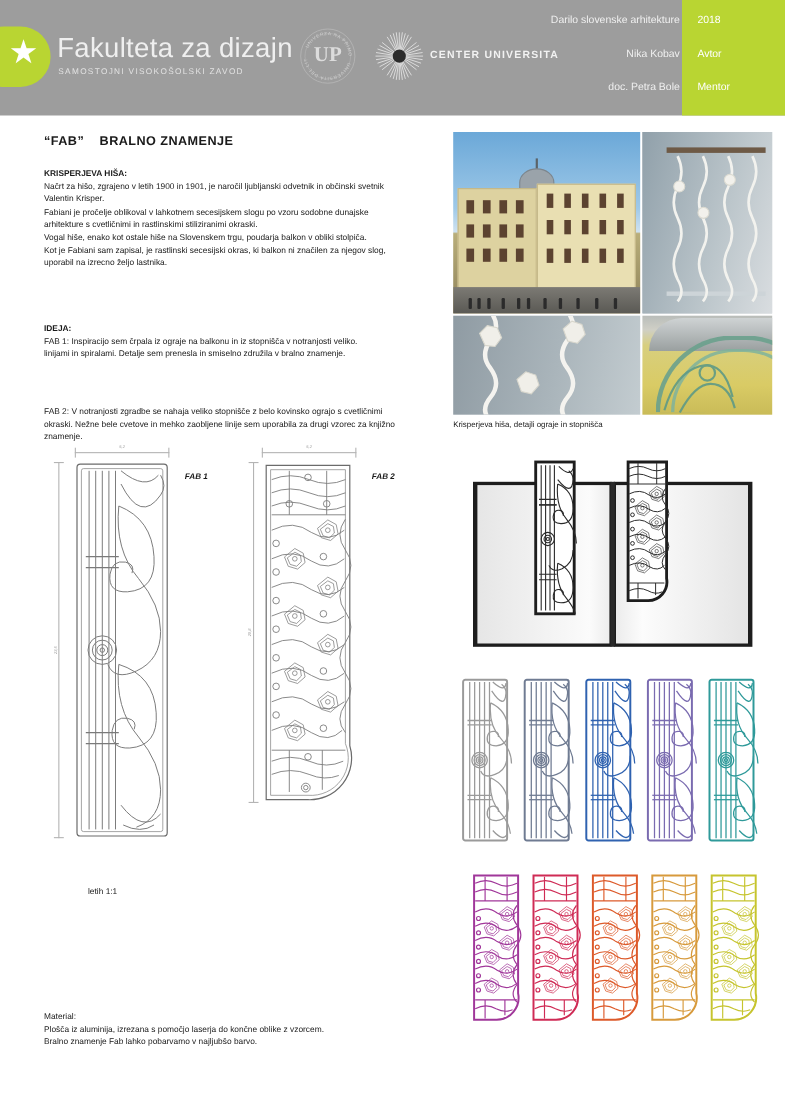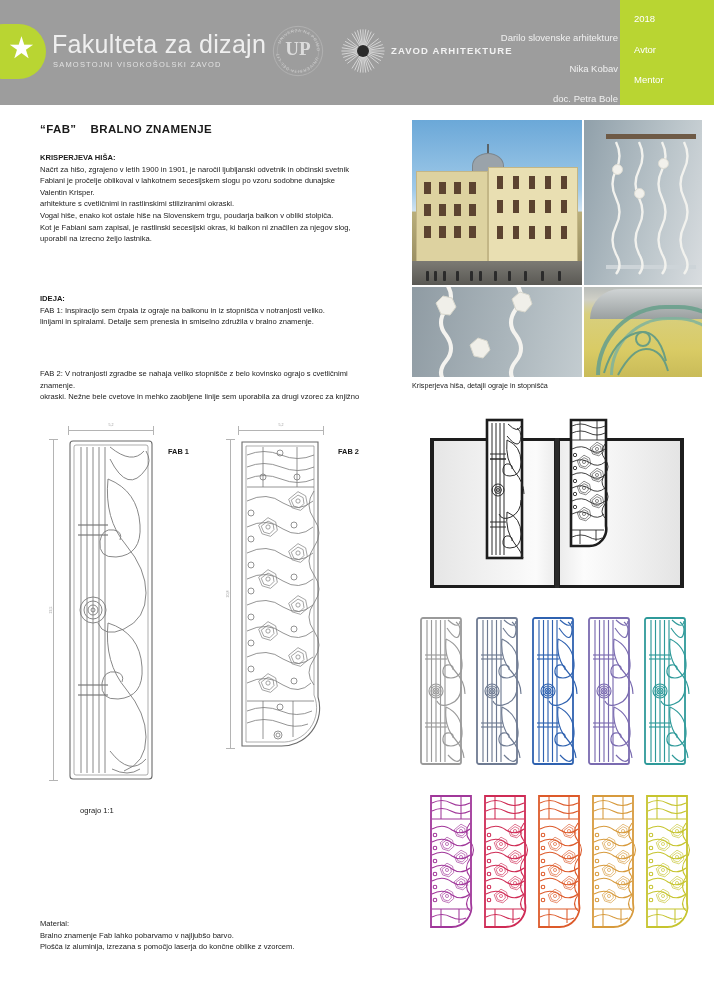--- a/index.html
+++ b/index.html
@@ -43,21 +43,21 @@
   .ca-text {
     position:absolute; left:136px; top:45px; font-size:9.5px; font-weight:bold;
     letter-spacing:1.1px; color:#f2f2f2; white-space:nowrap;
   }
 
   .hdr-meta { position:relative; flex:1 1 auto; }
   .meta-rows {
     position:absolute; right:96px; top:14px; width:220px;
     text-align:right;
   }
-  .meta-row { font-size:9.5px; color:#f0f0f0; line-height:1; margin-bottom:21px;margin-top:19px; }
+  .meta-row { font-size:9.5px; color:#f0f0f0; line-height:1; margin-bottom:21px; }
   .hdr-green {
     position:absolute; right:0; top:0; width:94px; height:105px;
     background:#b9d532;
   }
   .green-rows { position:absolute; left:14px; top:14px; }
   .green-row { font-size:9.5px; color:#ffffff; line-height:1; margin-bottom:21px; }
 
   
   .doc-title {
     position:absolute; left:40px; top:123px;
@@ -134,21 +134,21 @@
     border:4px solid #6ba18d; border-bottom:none; border-radius:76px 76px 0 0;
     opacity:.9;
   }
   .balc-arc2 {
     position:absolute; left:26px; top:30px; width:124px; height:58px;
     border:3px solid #7fb39d; border-bottom:none; border-radius:62px 62px 0 0;
     opacity:.85;
   }
 
   
-  .drawings { position:absolute; left:40px; top:425px; width:360px; height:380px; }
+  .drawings { position:absolute; left:40px; top:406px; width:360px; height:380px;font-style:italic; }
   .dim-h { position:absolute; height:10px; }
   .dim-line { position:absolute; top:5px; left:0; right:0; height:1px; background:#b4b4b4; }
   .dim-tick { position:absolute; top:1px; width:1px; height:9px; background:#b4b4b4; }
   .dim-text { position:absolute; top:-2px; left:50%; transform:translateX(-50%);
               font-size:3.6px; color:#9a9a9a; background:#fff; padding:0 2px; }
   .dim-v { position:absolute; width:10px; }
   .dim-vline { position:absolute; left:5px; top:0; bottom:0; width:1px; background:#b4b4b4; }
   .dim-vtick { position:absolute; left:1px; height:1px; width:9px; background:#b4b4b4; }
   .dim-vtext { position:absolute; top:50%; left:-1px; transform:translateY(-50%) rotate(-90deg);
                font-size:3.6px; color:#9a9a9a; background:#fff; }
@@ -224,21 +224,21 @@
             <line x1="50" y1="50" x2="32" y2="92"></line>
           <line x1="50" y1="50" x2="11" y2="71"></line>
             <line x1="50" y1="50" x2="4" y2="57"></line>
           <line x1="50" y1="50" x2="4" y2="43"></line>
             <line x1="50" y1="50" x2="11" y2="29"></line>
           <line x1="50" y1="50" x2="32" y2="8"></line>
             <line x1="50" y1="50" x2="44" y2="3"></line>
         </g>
         <circle cx="50" cy="50" r="13" fill="#2b2b2b"></circle>
       </svg>
-      <div class="ca-text">ZAVOD ARHITEKTURE</div>
+      <div class="ca-text">CENTER UNIVERSITA</div>
     </div>
 
     <div class="hdr-meta">
       <div class="meta-rows">
         <div class="meta-row">Darilo slovenske arhitekture</div>
         <div class="meta-row">Nika Kobav</div>
         <div class="meta-row">doc. Petra Bole</div>
       </div>
       <div class="hdr-green">
         <div class="green-rows">
@@ -250,47 +250,47 @@
     </div>
   </div>
 
   <div class="doc-title">
     <span class="q">“FAB”</span><span>BRALNO ZNAMENJE</span>
   </div>
 
   <div class="txt-block tb1">
     <div class="hd">KRISPERJEVA HIŠA:</div>
     <div>Načrt za hišo, zgrajeno v letih 1900 in 1901, je naročil ljubljanski odvetnik in občinski svetnik</div>
+    <div>Valentin Krisper.</div>
     <div>Fabiani je pročelje oblikoval v lahkotnem secesijskem slogu po vzoru sodobne dunajske</div>
-    <div>Valentin Krisper.</div>
     <div>arhitekture s cvetličnimi in rastlinskimi stiliziranimi okraski.</div>
     <div>Vogal hiše, enako kot ostale hiše na Slovenskem trgu, poudarja balkon v obliki stolpiča.</div>
     <div>Kot je Fabiani sam zapisal, je rastlinski secesijski okras, ki balkon ni značilen za njegov slog,</div>
     <div>uporabil na izrecno željo lastnika.</div>
   </div>
 
   <div class="txt-block tb2">
     <div class="hd">IDEJA:</div>
     <div>FAB 1: Inspiracijo sem črpala iz ograje na balkonu in iz stopnišča v notranjosti veliko.</div>
     <div>linijami in spiralami. Detalje sem prenesla in smiselno združila v bralno znamenje.</div>
   </div>
 
   <div class="txt-block tb3">
     <div>FAB 2: V notranjosti zgradbe se nahaja veliko stopnišče z belo kovinsko ograjo s cvetličnimi</div>
+    <div>okraski. Nežne bele cvetove in mehko zaobljene linije sem uporabila za drugi vzorec za knjižno</div>
     <div>znamenje.</div>
-    <div>okraski. Nežne bele cvetove in mehko zaobljene linije sem uporabila za drugi vzorec za knjižno</div>
   </div>
 
-  <div class="scale-label">ograjo 1:1</div>
+  <div class="scale-label">letih 1:1</div>
 
 
   <div class="txt-block tb5">
     <div>Material:</div>
+    <div>Plošča iz aluminija, izrezana s pomočjo laserja do končne oblike z vzorcem.</div>
     <div>Bralno znamenje Fab lahko pobarvamo v najljubšo barvo.</div>
-    <div>Plošča iz aluminija, izrezana s pomočjo laserja do končne oblike z vzorcem.</div>
   </div>
 
   <div class="photos">
 
     <div class="ph ph1">
       <div class="bldg">
         <div class="spire"></div>
         <div class="turret"></div>
         <div class="bldg-face bf-left">
           <div class="win" style="left:7px;top:10px;width:7px;height:12px;"></div>

